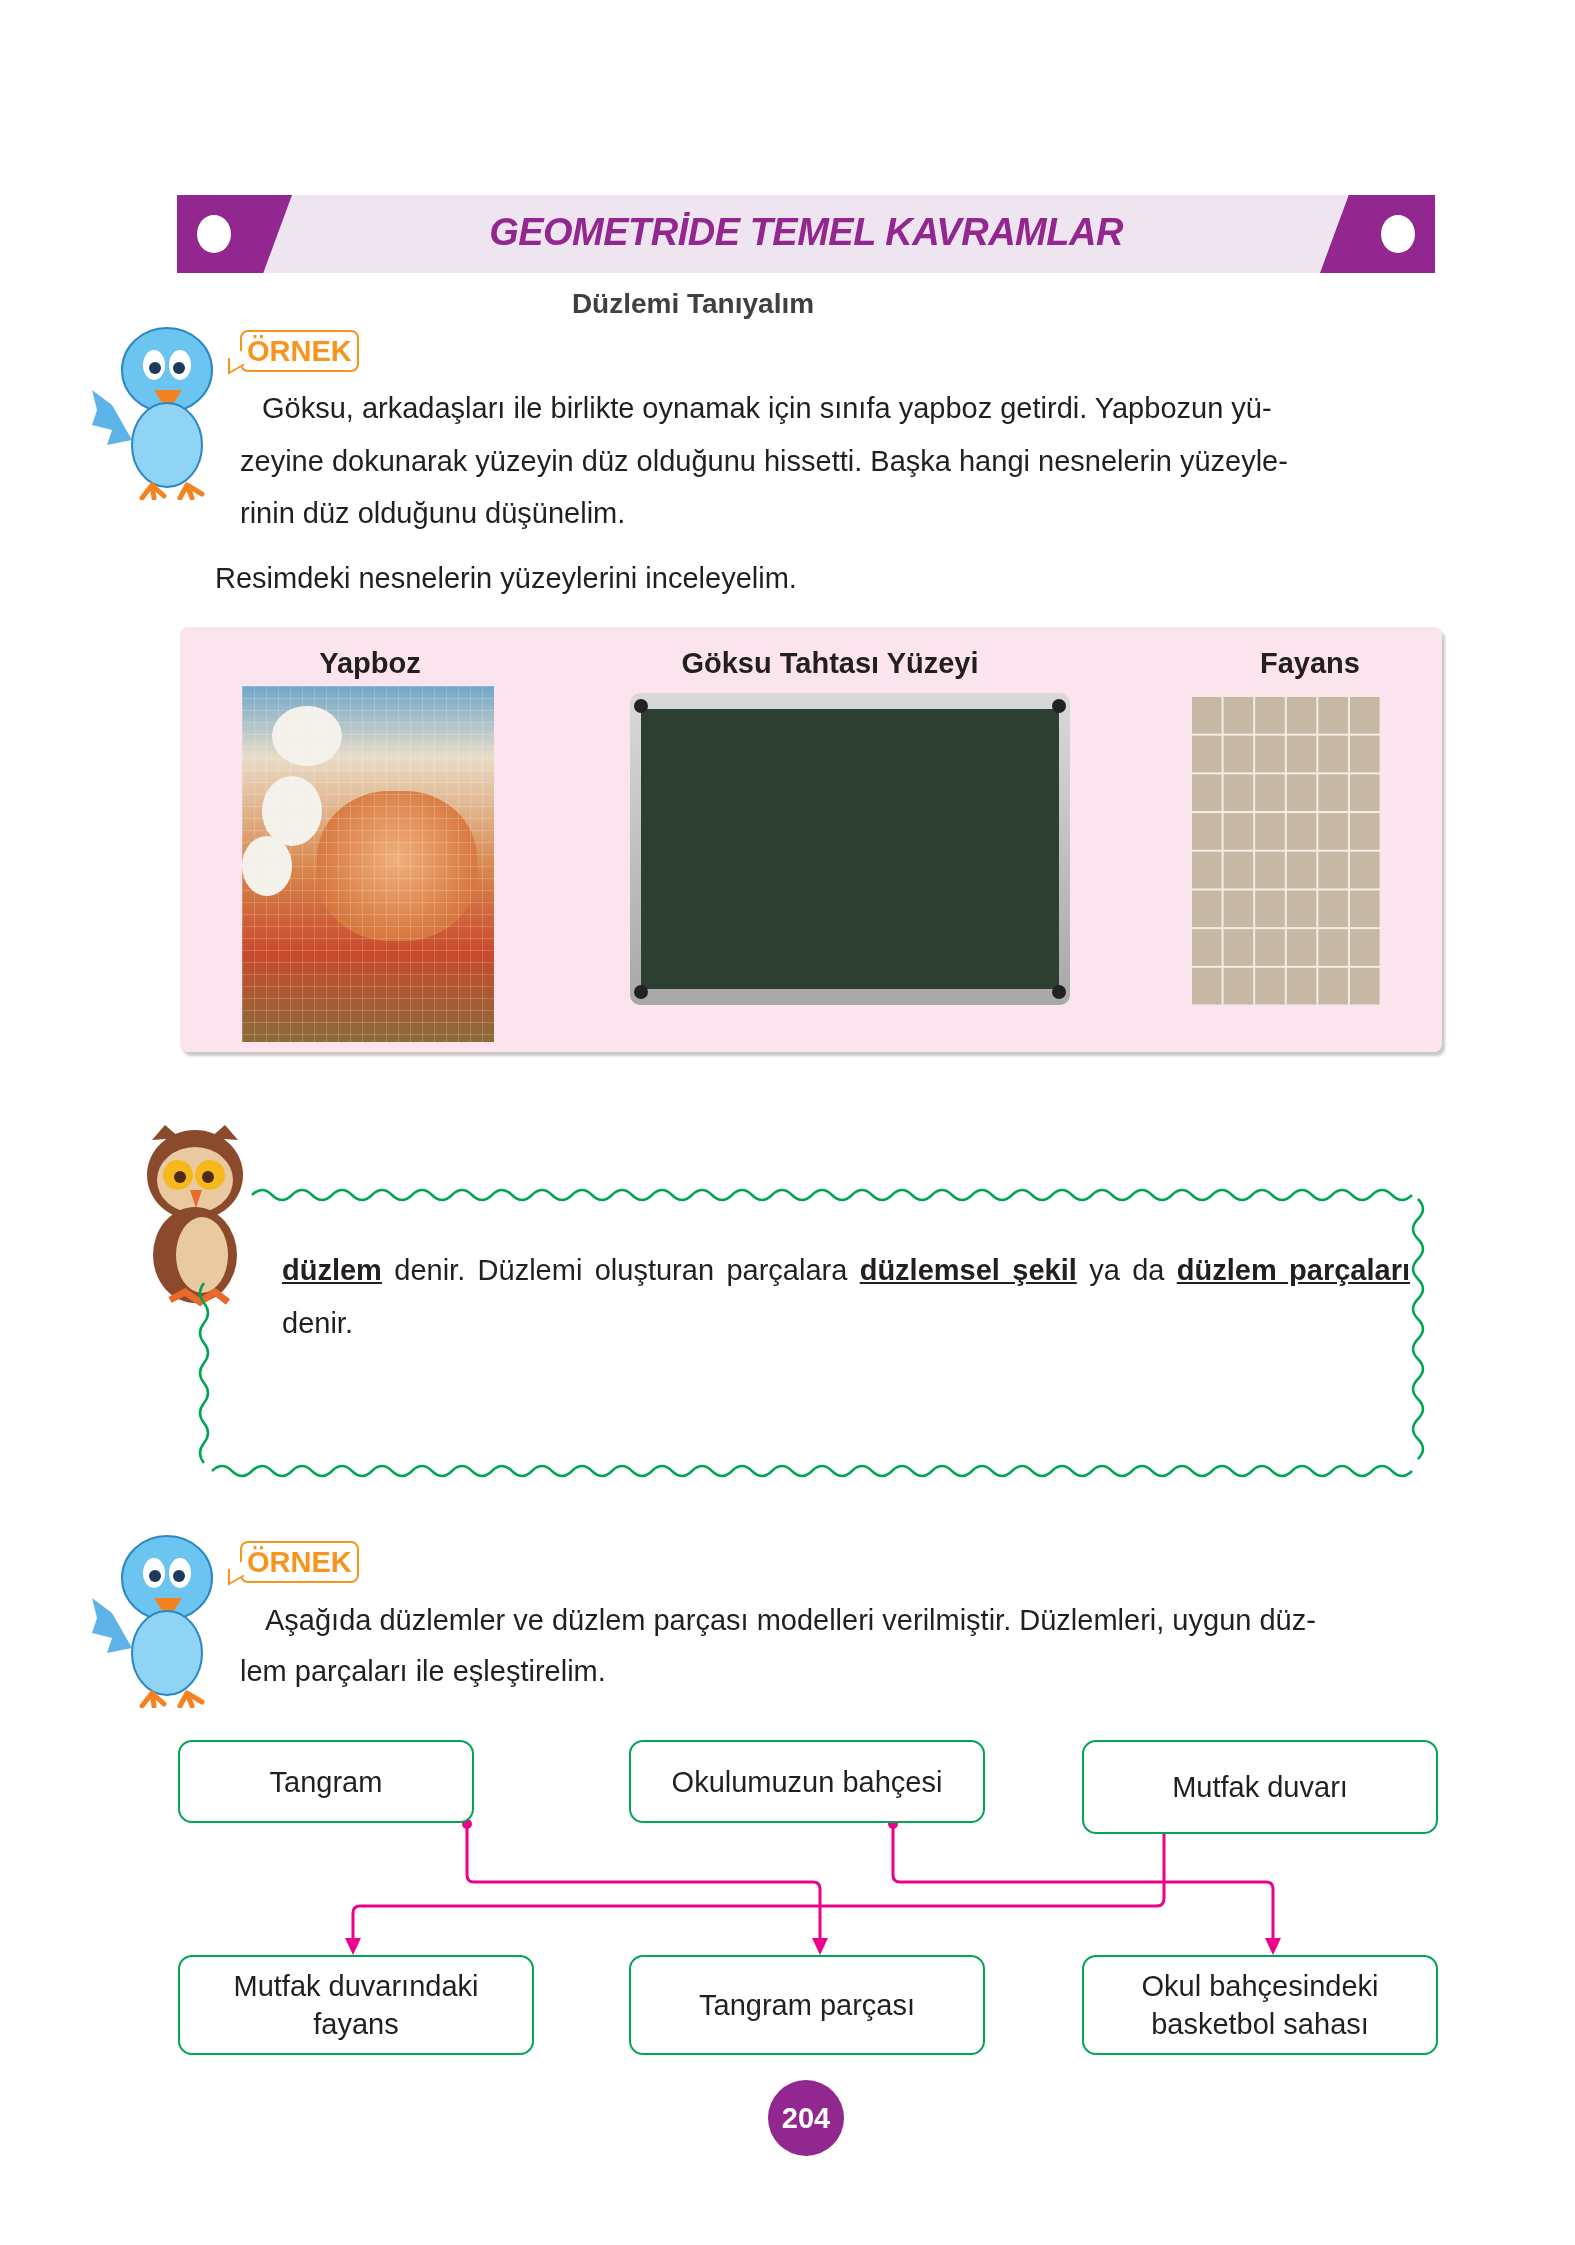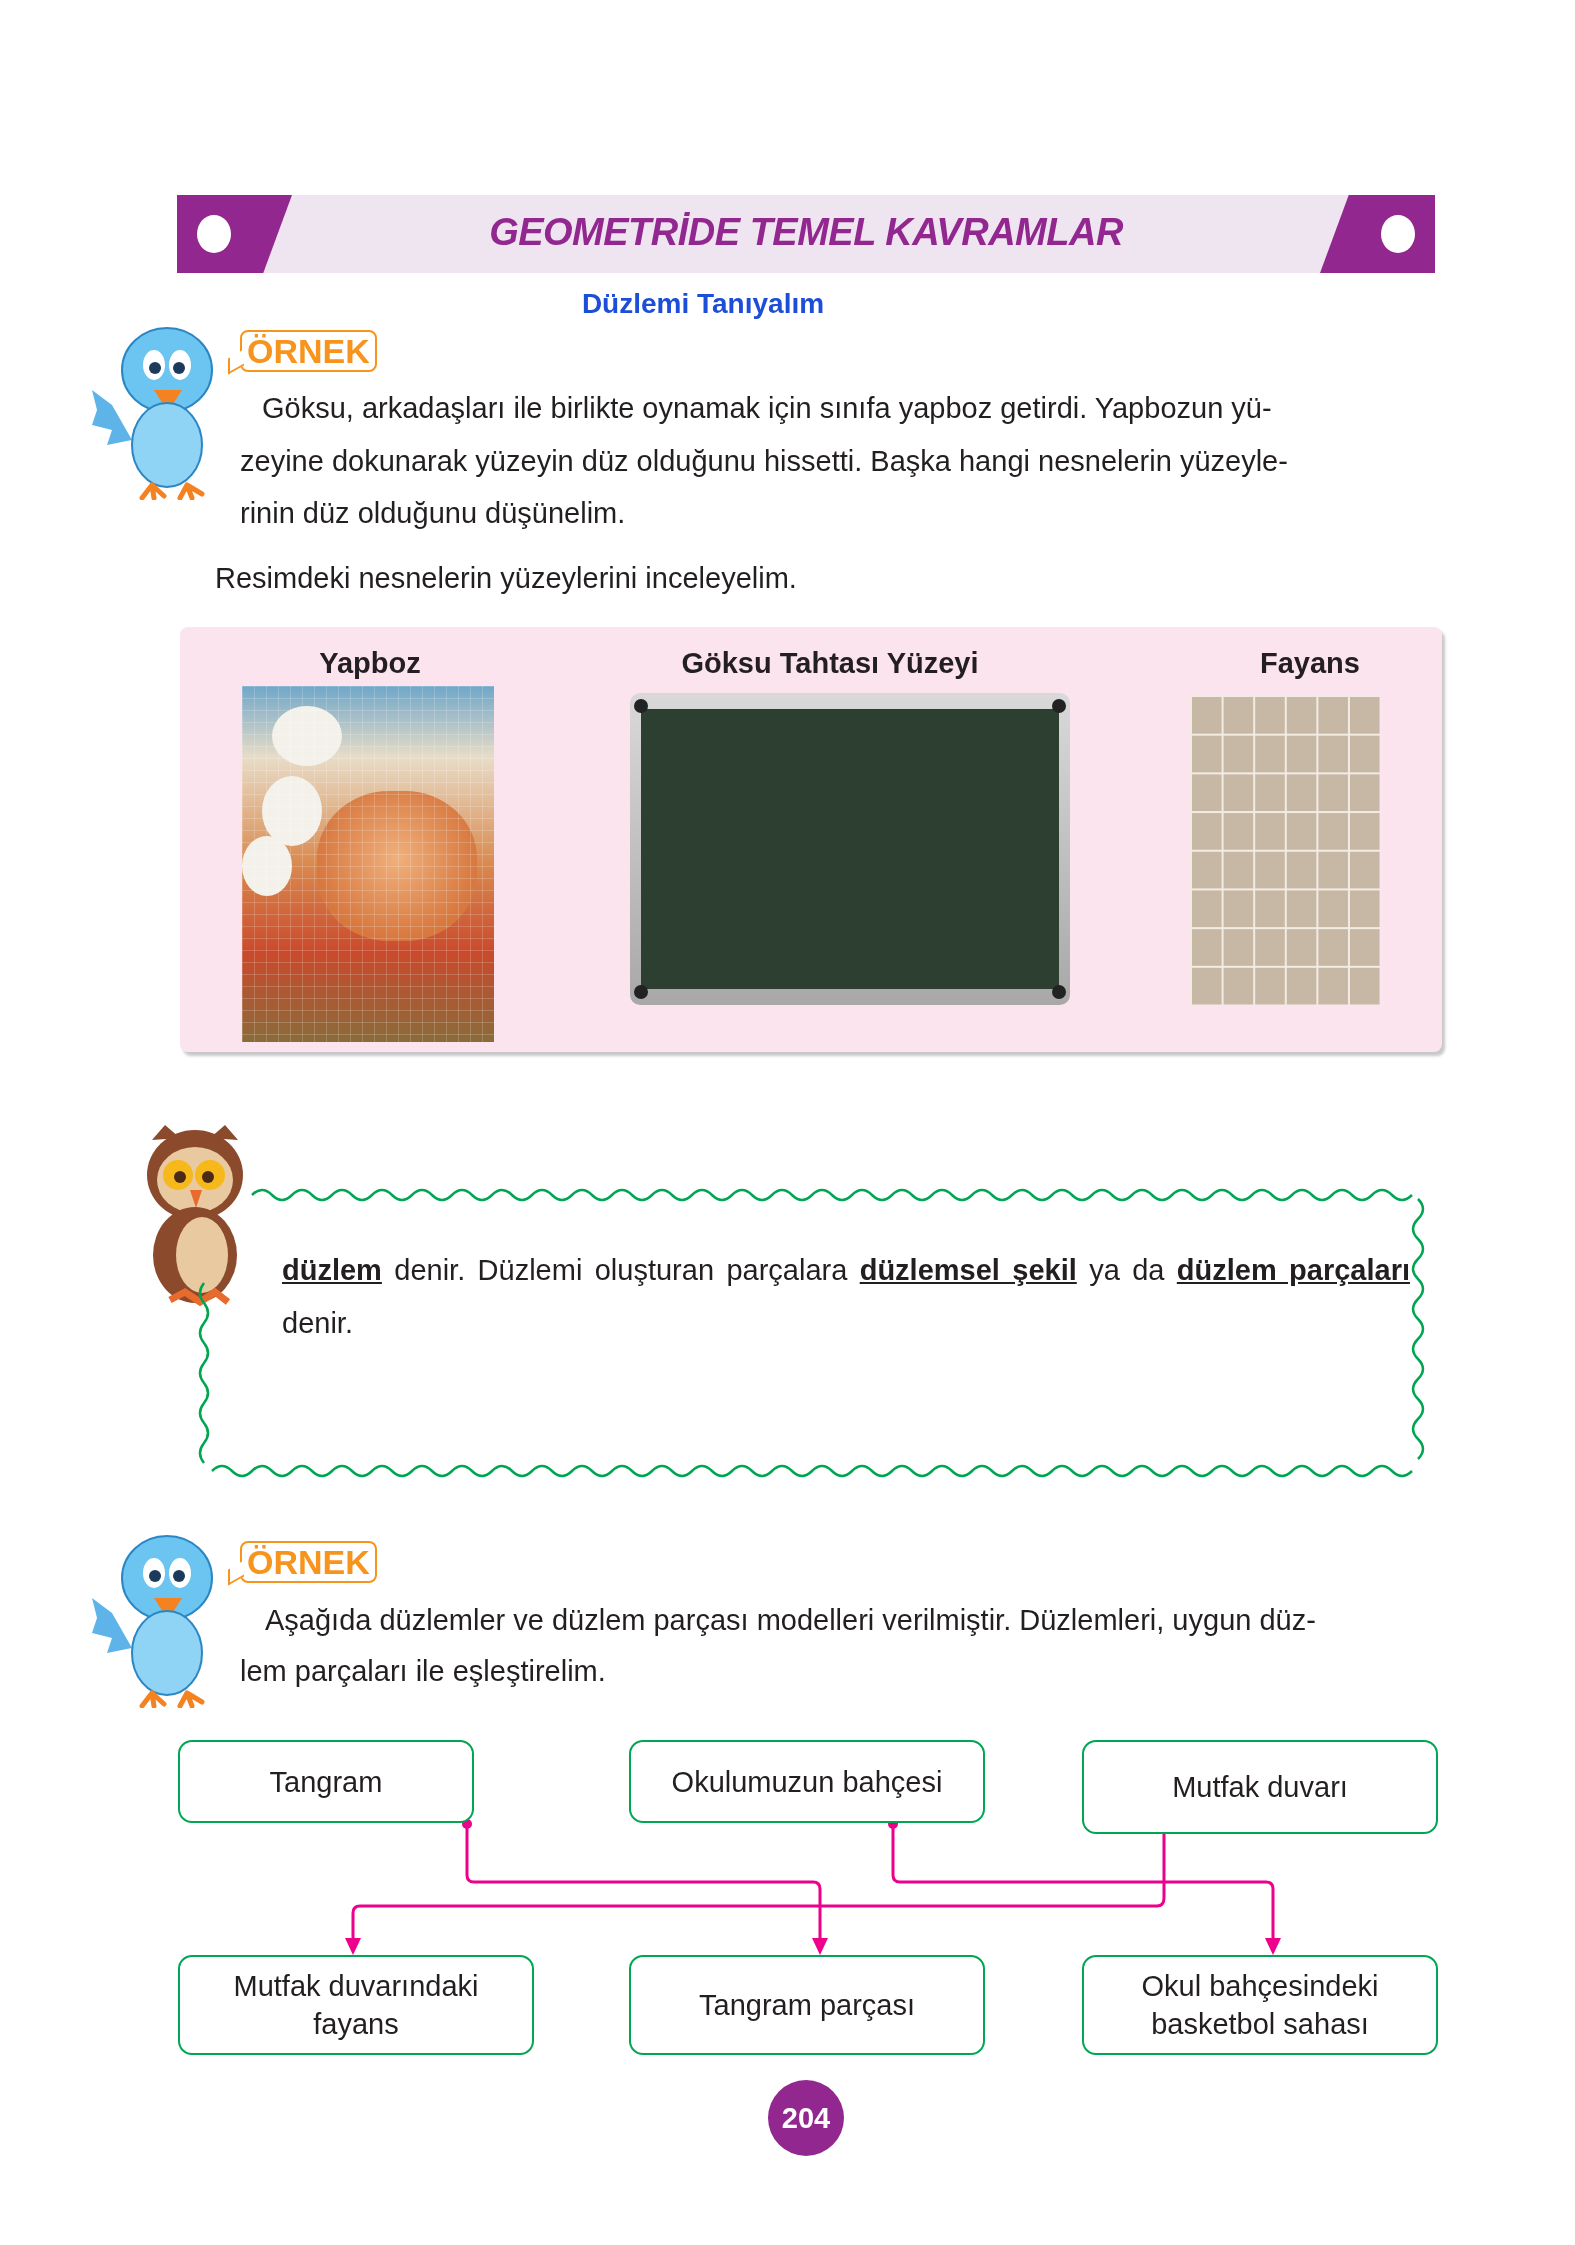--- a/index.html
+++ b/index.html
@@ -9,24 +9,24 @@
 
   
   .header { left:177px; top:195px; width:1258px; height:78px; background:#efe5f1; }
   .header .capL { position:absolute; left:0; top:0; width:115px; height:78px; background:#92278f;
                   clip-path:polygon(0 0,100% 0,75% 100%,0 100%); }
   .header .capR { position:absolute; right:0; top:0; width:115px; height:78px; background:#92278f;
                   clip-path:polygon(25% 0,100% 0,100% 100%,0 100%); }
   .header .dot { position:absolute; top:20px; width:34px; height:38px; background:#fff; border-radius:50%; }
   .header .title { position:absolute; left:0; right:0; top:16px; text-align:center; font-size:38px;
                    font-weight:bold; font-style:italic; color:#92278f; letter-spacing:-0.5px; }
-  .subtitle { left:12px; width:1382px; top:288px; text-align:center; font-size:28px; font-weight:bold; color:#1d4ed8; }
+  .subtitle { left:2px; width:1382px; top:288px; text-align:center; font-size:28px; font-weight:bold; color:#404040; }
 
   
-  .ornek { font-size:34px; font-weight:bold; color:#f7941d; border:2px solid #f7941d; border-radius:8px;
+  .ornek { font-size:29px; font-weight:bold; color:#f7941d; border:2px solid #f7941d; border-radius:8px;
            padding:1px 5px; background:#fff; line-height:36px; }
   .ornek:before { content:""; position:absolute; left:-14px; top:22px; width:14px; height:14px;
                   border-left:2px solid #f7941d; border-bottom:2px solid #f7941d; transform:skewY(-30deg); background:#fff; }
 
   .para { font-size:29px; line-height:52px; color:#231f20; }
 
   
   .panel { left:180px; top:627px; width:1262px; height:425px; background:#fce4ef; border-radius:8px;
            box-shadow:3px 4px 3px #c8c8c8; }
   .panel .lbl { position:absolute; font-size:29px; font-weight:bold; text-align:center; top:20px; }

